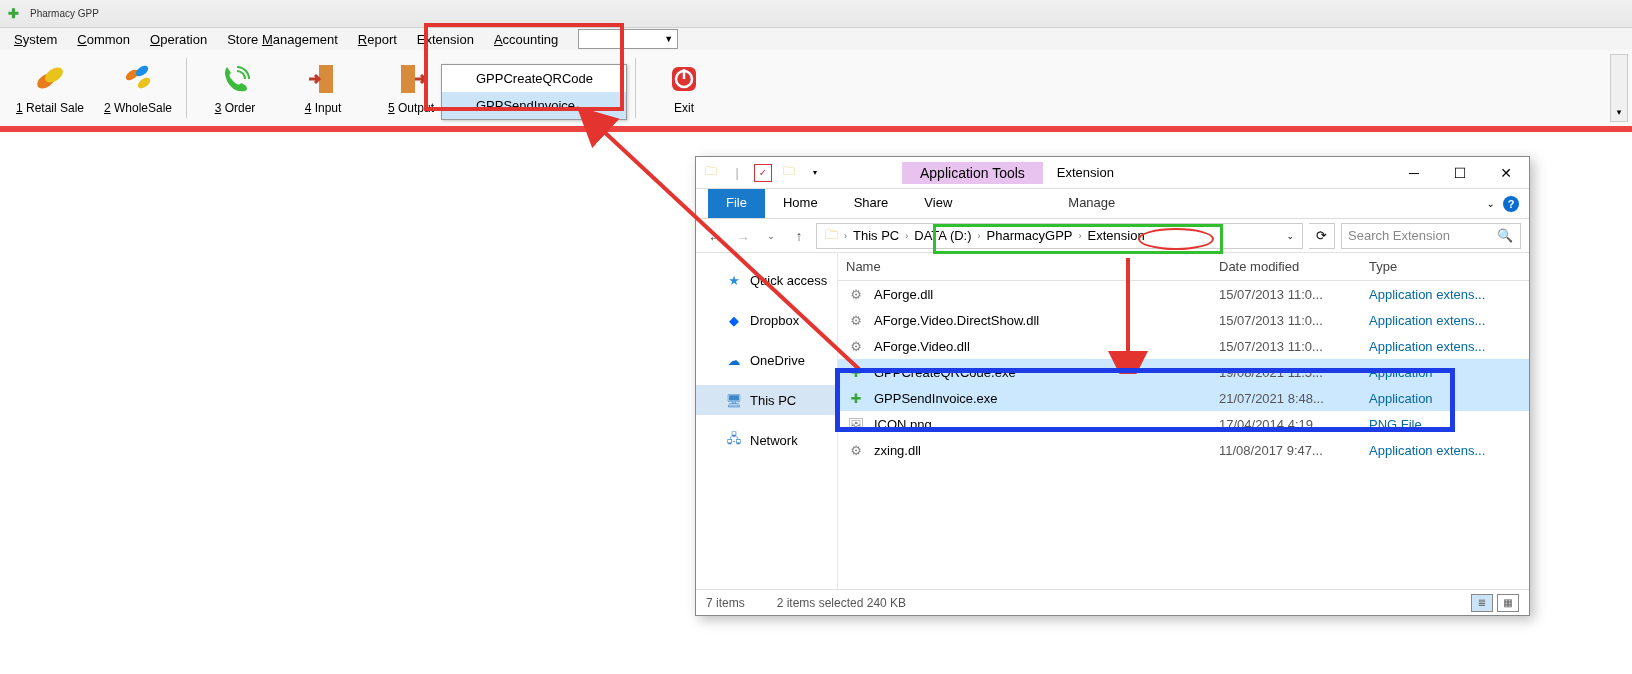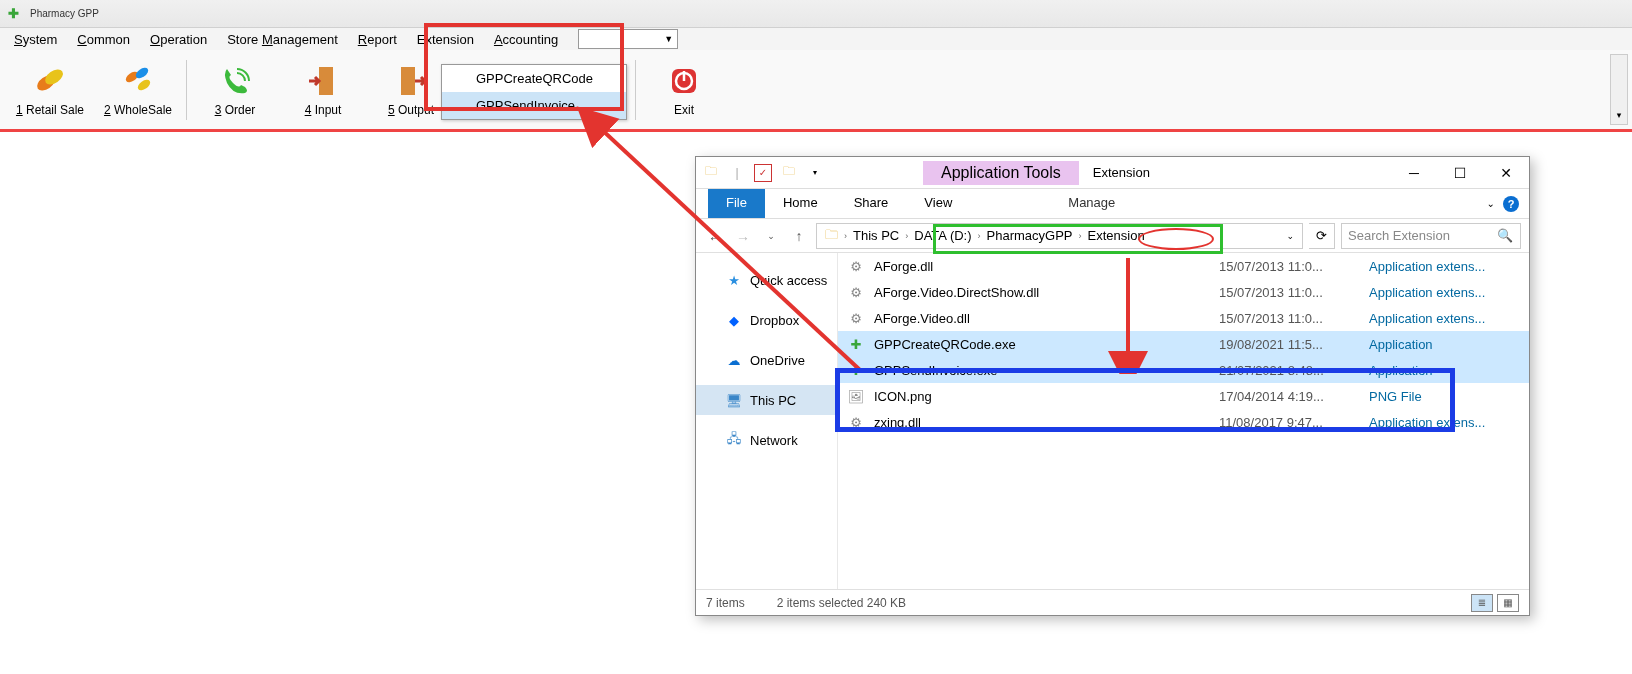--- a/index.html
+++ b/index.html
@@ -17,42 +17,42 @@
   .menu-item-extension { position: relative; }
   .combo { margin-left: 10px; width: 100px; height: 20px; border: 1px solid #999; background: #fff; display: flex; align-items: center; justify-content: flex-end; padding-right: 4px; }
   .combo-arrow { font-size: 9px; }
 
   
   .dropdown { position: absolute; top: 64px; left: 433px; width: 186px; background: #fff; border: 1px solid #999; box-shadow: 1px 1px 3px rgba(0,0,0,0.2); z-index: 10; margin-left: 8px; }
   .dropdown-item { height: 27px; display: flex; align-items: center; padding-left: 34px; font-size: 13px; cursor: pointer; }
   .dropdown-item.highlighted { background: #cce4f7; }
 
   
-  .toolbar { height: 82px; background: #f9f9f9; border-bottom: 3px solid #ef4444; display: flex; align-items: center; padding: 4px 6px; position: relative; }
+  .toolbar { height: 82px; background: #f9f9f9; border-bottom: 6px solid #ef4444; display: flex; align-items: center; padding: 4px 6px; position: relative; }
   .tool-btn { display: flex; flex-direction: column; align-items: center; justify-content: center; width: 88px; height: 72px; cursor: pointer; font-size: 12px; }
   .tool-icon { width: 36px; height: 36px; margin-bottom: 4px; }
   .tool-label .ul { text-decoration: underline; }
   .toolbar-sep { width: 1px; height: 60px; background: #ccc; margin: 0 4px; }
   .overflow-btn { position: absolute; right: 4px; top: 4px; bottom: 4px; width: 18px; background: #f0f0f0; border: 1px solid #ccc; display: flex; align-items: flex-end; justify-content: center; padding-bottom: 4px; font-size: 9px; cursor: pointer; }
 
   
   .red-box { position: absolute; border: 4px solid #e3342f; pointer-events: none; z-index: 20; }
   .green-box { position: absolute; border: 3px solid #2fbf2f; pointer-events: none; z-index: 20; }
   .blue-box { position: absolute; border: 5px solid #1b3ce6; pointer-events: none; z-index: 20; }
   .red-ellipse { position: absolute; border: 2px solid #e3342f; border-radius: 50%; pointer-events: none; z-index: 21; }
 
   
   .arrow { position: absolute; z-index: 15; pointer-events: none; }
 
   
   .explorer { position: absolute; top: 156px; left: 695px; width: 835px; height: 460px; background: #fff; border: 1px solid #888; box-shadow: 4px 4px 12px rgba(0,0,0,0.25); z-index: 5; display: flex; flex-direction: column; }
   .exp-titlebar { height: 32px; display: flex; align-items: center; border-bottom: 1px solid #ddd; }
   .exp-qat { display: flex; align-items: center; padding: 0 6px; gap: 8px; }
   .exp-qat-item { width: 18px; height: 18px; display: flex; align-items: center; justify-content: center; font-size: 12px; }
-  .exp-context-tab { margin-left: 93px; background: #e9c3ef; padding: 3px 18px; font-size: 16px; }
+  .exp-context-tab { margin-left: 72px; background: #e9c3ef; padding: 3px 18px; font-size: 14px; }
   .exp-title { margin-left: 14px; font-size: 13px; }
   .exp-controls { margin-left: auto; display: flex; }
   .exp-ctrl { width: 46px; height: 32px; display: flex; align-items: center; justify-content: center; font-size: 14px; cursor: pointer; }
 
   .exp-ribbon { height: 30px; display: flex; align-items: stretch; border-bottom: 1px solid #ddd; padding-left: 12px; }
   .rib-tab { padding: 6px 18px; font-size: 13px; cursor: pointer; }
   .rib-tab.file { background: #1979ca; color: #fff; }
   .rib-tab.manage { color: #333; margin-left: 80px; }
   .rib-collapse { margin-left: auto; display: flex; align-items: center; gap: 8px; padding-right: 10px; }
   .help-icon { width: 16px; height: 16px; border-radius: 50%; background: #0a6ed1; color: #fff; display: flex; align-items: center; justify-content: center; font-size: 11px; font-weight: bold; }
@@ -280,20 +280,25 @@
           <span>This PC</span>
         </div>
       <div style="height:10px;"></div>
       <div class="nav-item">
           <span class="nav-icon network">🖧</span>
           <span>Network</span>
         </div>
     </div>
 
     <div class="file-pane">
+      <div class="col-headers">
+        <div class="col-h col-name">Name</div>
+        <div class="col-h col-date">Date modified</div>
+        <div class="col-h col-type">Type</div>
+      </div>
       <div class="file-list" id="file-list">
           <div class="file-row">
             <span class="f-icon" style="color:#888">⚙</span>
             <span class="f-name">AForge.dll</span>
             <span class="f-date">15/07/2013 11:0...</span>
             <span class="f-type">Application extens...</span>
           </div>
           <div class="file-row">
             <span class="f-icon" style="color:#888">⚙</span>
             <span class="f-name">AForge.Video.DirectShow.dll</span>

